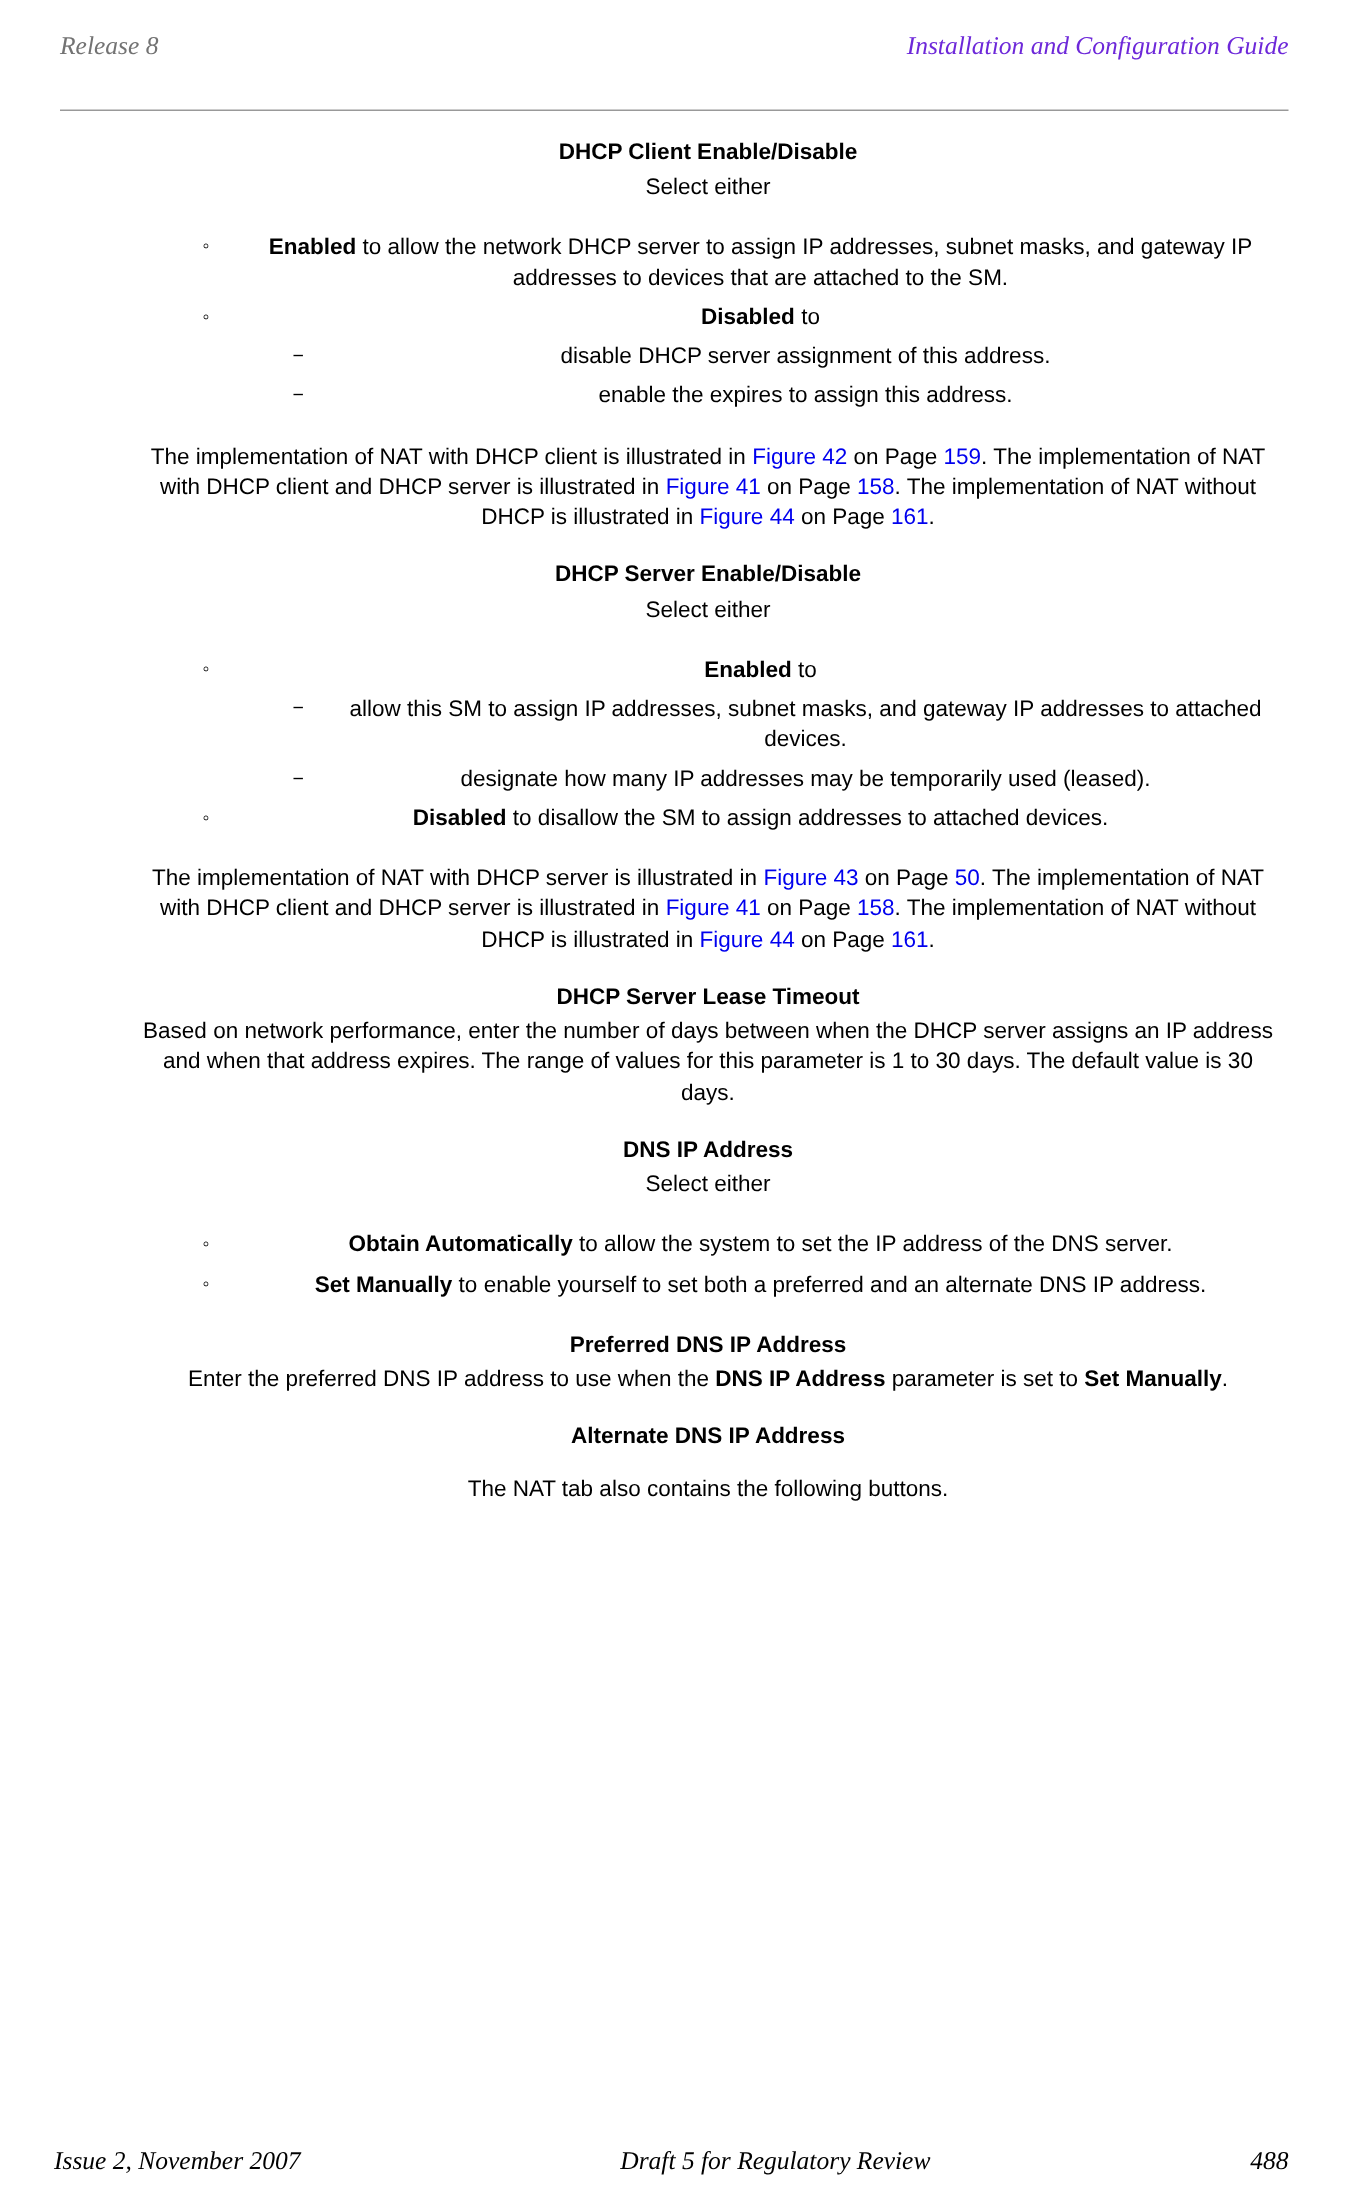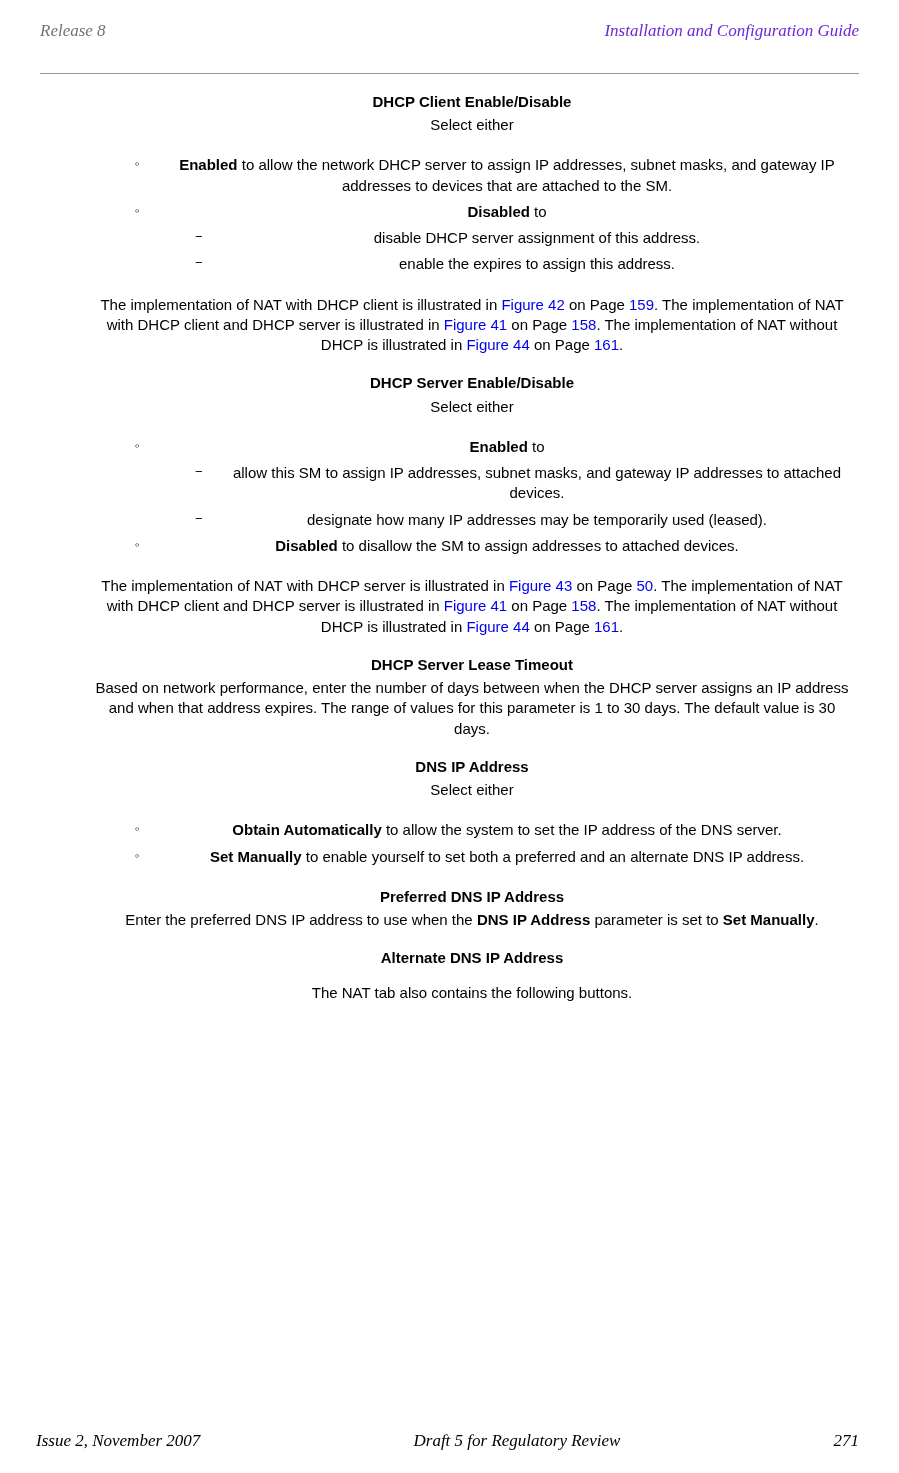--- a/index.html
+++ b/index.html
@@ -155,14 +155,14 @@
   <p><span>Enter the preferred DNS IP address to use when the </span><span class="bold">DNS IP Address</span><span> parameter is set to </span><span class="bold">Set Manually</span><span>.</span></p>
 
   <p class="section-heading">Alternate DNS IP Address</p>
   <p style="margin-top:14px">The NAT tab also contains the following buttons.</p>
 
 </div>
 
 <div class="footer">
   <span class="footer-left">Issue 2, November 2007</span>
   <span class="footer-center">Draft 5 for Regulatory Review</span>
-  <span class="footer-right">271</span>
+  <span class="footer-right">488</span>
 </div>
 
 </body></html>

